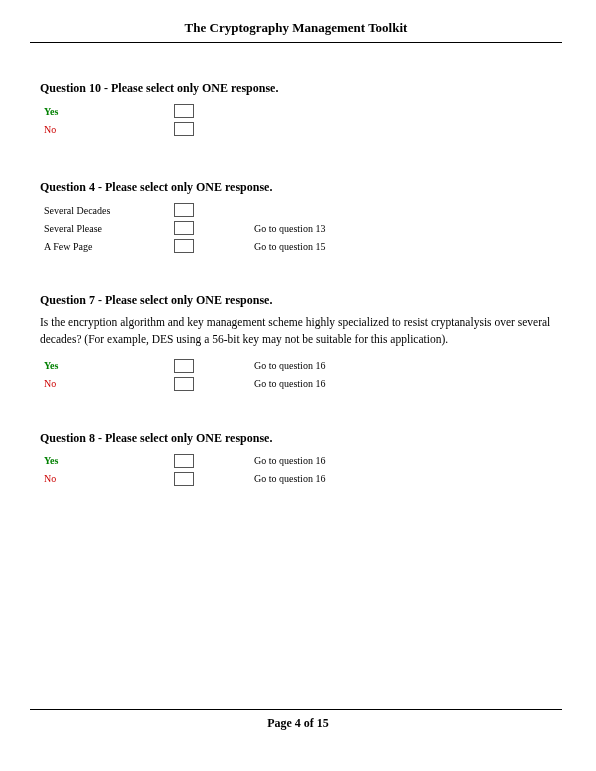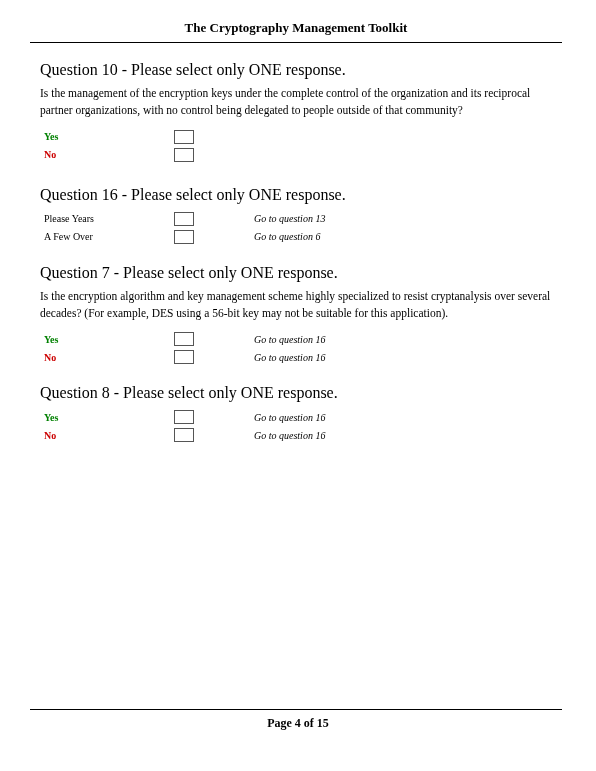--- a/index.html
+++ b/index.html
@@ -37,23 +37,24 @@
       font-weight: bold;
       font-size: 12px;
     }
     .content {
       padding: 10px 40px 10px 40px;
     }
     .question-block {
       margin-bottom: 14px;
     }
     .question-title {
-      font-weight: normal;
-      font-size: 16px;
+      font-weight: bold;
+      font-size: 12px;
       margin-bottom: 6px;
+      margin-top: 20px;
     }
     .question-body {
       font-size: 11.5px;
       margin-bottom: 8px;
       line-height: 1.5;
     }
     .options-table {
       width: 100%;
       border-collapse: collapse;
     }
@@ -64,32 +65,31 @@
     }
     .option-label {
       width: 130px;
     }
     .option-label.yes {
       color: #008000;
       font-weight: bold;
     }
     .option-label.no {
       color: #cc0000;
-      font-weight: bold;
+      font-weight: normal;
     }
     .option-label.normal {
       color: #000;
     }
     .checkbox-cell {
       width: 80px;
       text-align: left;
       padding-left: 60px;
     }
     .goto-cell {
-      font-style: italic;
       font-size: 11px;
       padding-left: 10px;
     }
     .checkbox-box {
       display: inline-block;
       width: 20px;
       height: 14px;
       border: 1px solid #555;
       background: #fff;
       vertical-align: middle;
@@ -108,21 +108,20 @@
   <div class="header">
     <span>The Cryptography Management Toolkit</span>
   </div>
   <div class="header-line"></div>
 
   <div class="content">
 
     <div class="question-block">
       <div class="spacer"></div>
       <div class="question-title">Question 10 - Please select only ONE response.</div>
-      <div class="question-body">Is the management of the encryption keys under the complete control of the organization and its reciprocal partner organizations, with no control being delegated to people outside of that community?</div>
       <table class="options-table">
         <tbody>
             <tr>
           <td class="option-label yes">Yes</td>
           <td class="checkbox-cell">
             <span class="checkbox-box"></span>
           </td>
           <td class="goto-cell"></td>
         </tr>
         <tr>
@@ -131,36 +130,43 @@
             <span class="checkbox-box"></span>
           </td>
           <td class="goto-cell"></td>
         </tr>
       </tbody>
         </table>
     </div>
 
     <div class="question-block">
       <div class="spacer"></div>
-      <div class="question-title">Question 16 - Please select only ONE response.</div>
-      <table class="options-table">
-        <tbody>
-        <tr>
-          <td class="option-label normal">Please Years</td>
+      <div class="question-title">Question 4 - Please select only ONE response.</div>
+      <table class="options-table">
+        <tbody>
+            <tr>
+          <td class="option-label normal">Several Decades</td>
+          <td class="checkbox-cell">
+            <span class="checkbox-box"></span>
+          </td>
+          <td class="goto-cell"></td>
+        </tr>
+        <tr>
+          <td class="option-label normal">Several Please</td>
           <td class="checkbox-cell">
             <span class="checkbox-box"></span>
           </td>
           <td class="goto-cell">Go to question 13</td>
         </tr>
         <tr>
-          <td class="option-label normal">A Few Over</td>
-          <td class="checkbox-cell">
-            <span class="checkbox-box"></span>
-          </td>
-          <td class="goto-cell">Go to question 6</td>
+          <td class="option-label normal">A Few Page</td>
+          <td class="checkbox-cell">
+            <span class="checkbox-box"></span>
+          </td>
+          <td class="goto-cell">Go to question 15</td>
         </tr>
       </tbody>
         </table>
     </div>
 
     <div class="question-block">
       <div class="small-spacer"></div>
       <div class="question-title">Question 7 - Please select only ONE response.</div>
       <div class="question-body">Is the encryption algorithm and key management scheme highly specialized to resist cryptanalysis over several decades?  (For example, DES using a 56-bit key may not be suitable for this application).</div>
       <table class="options-table">

